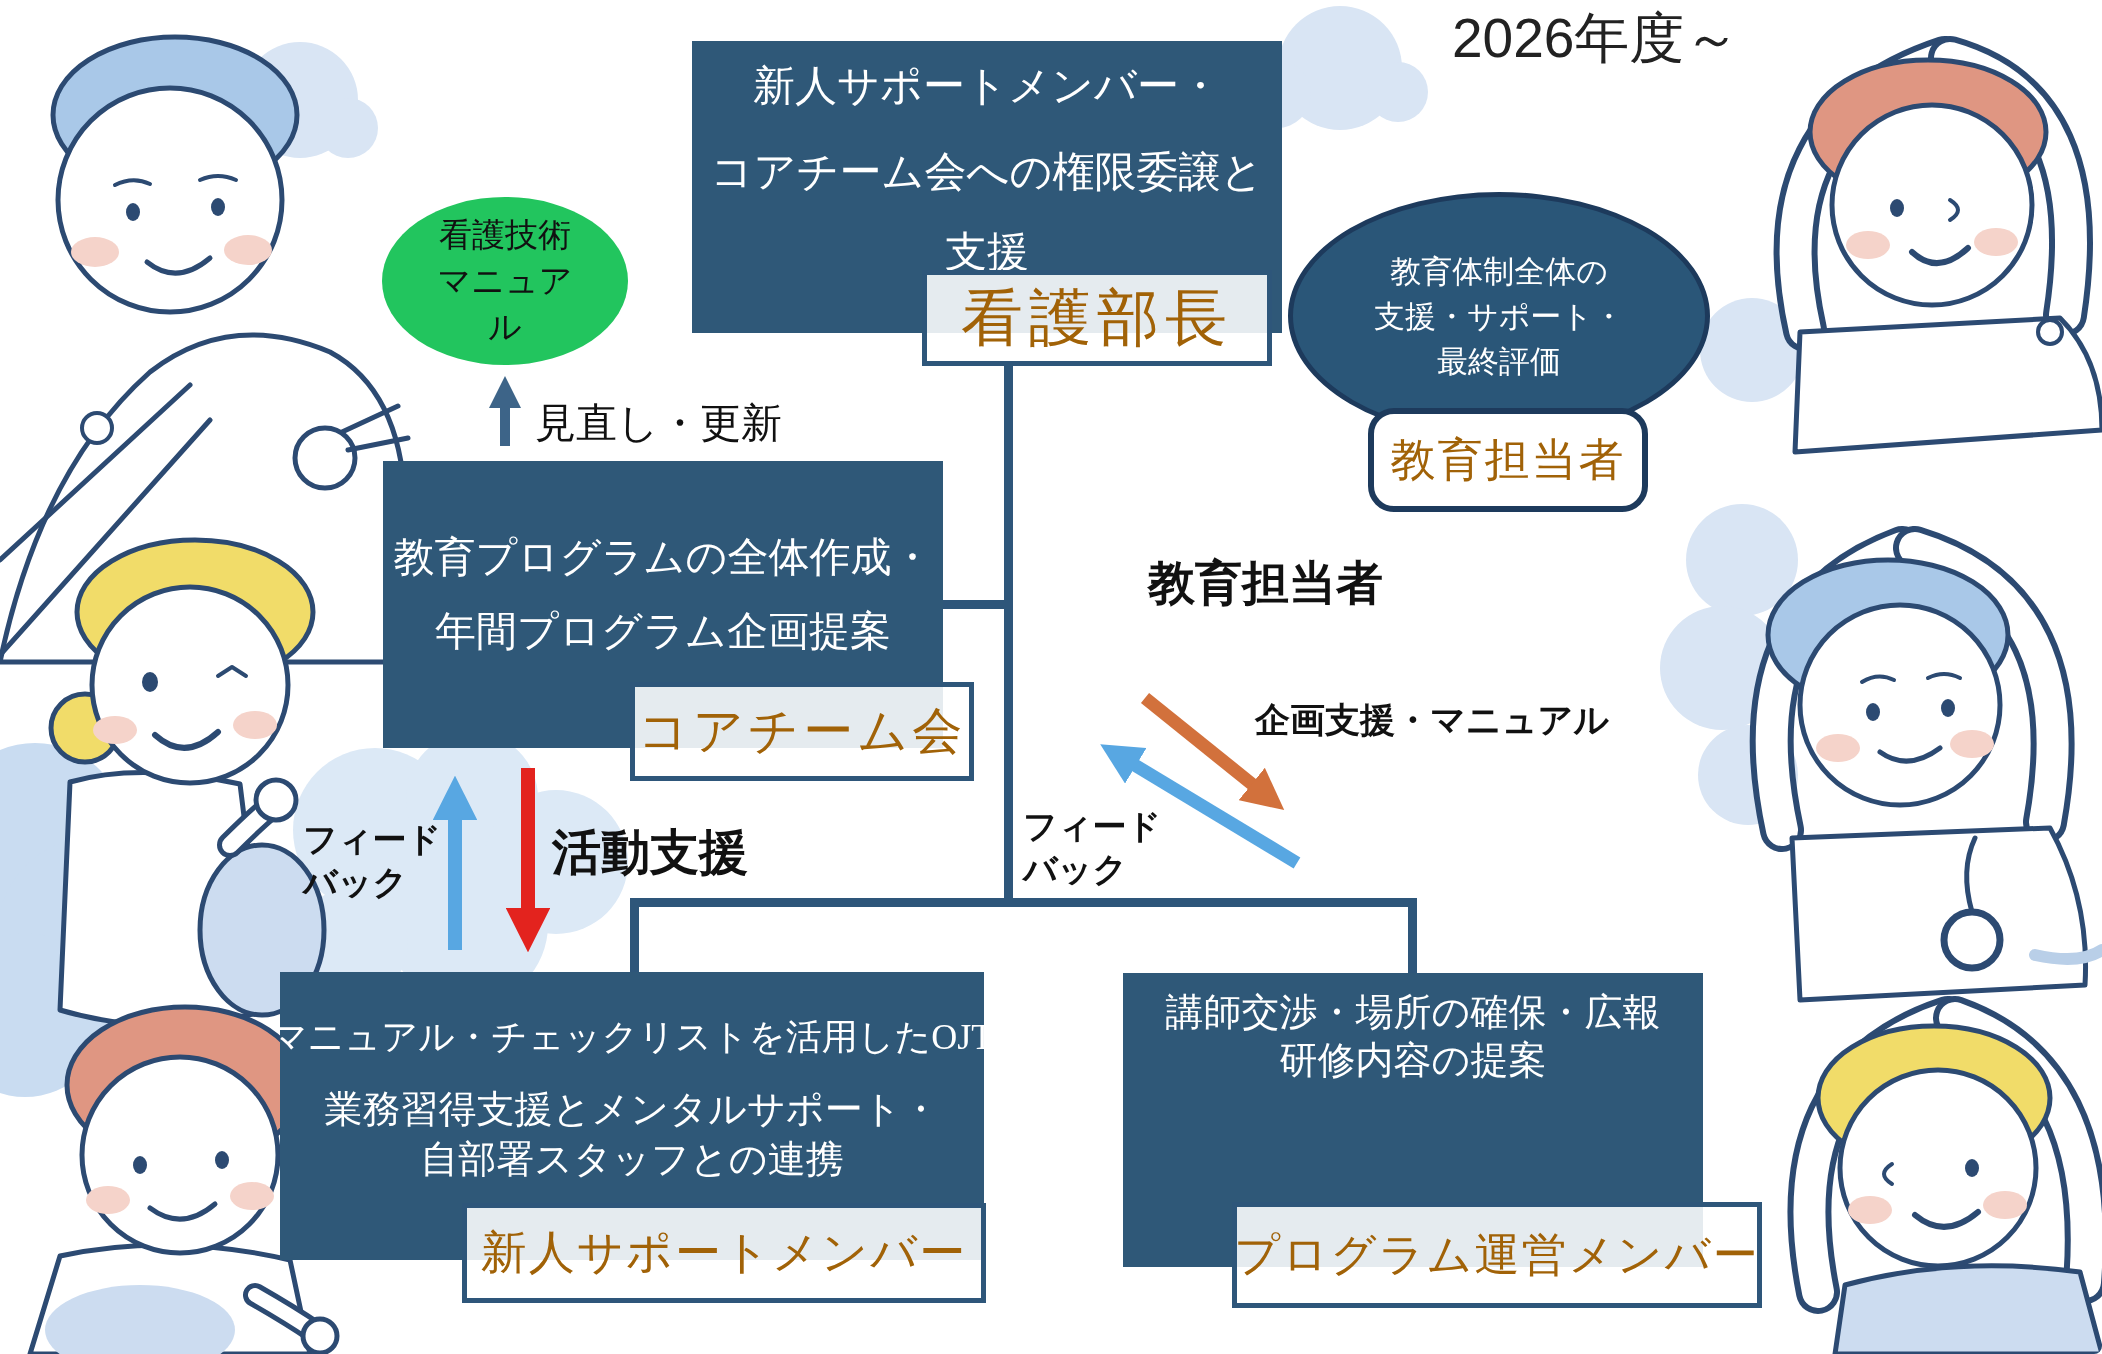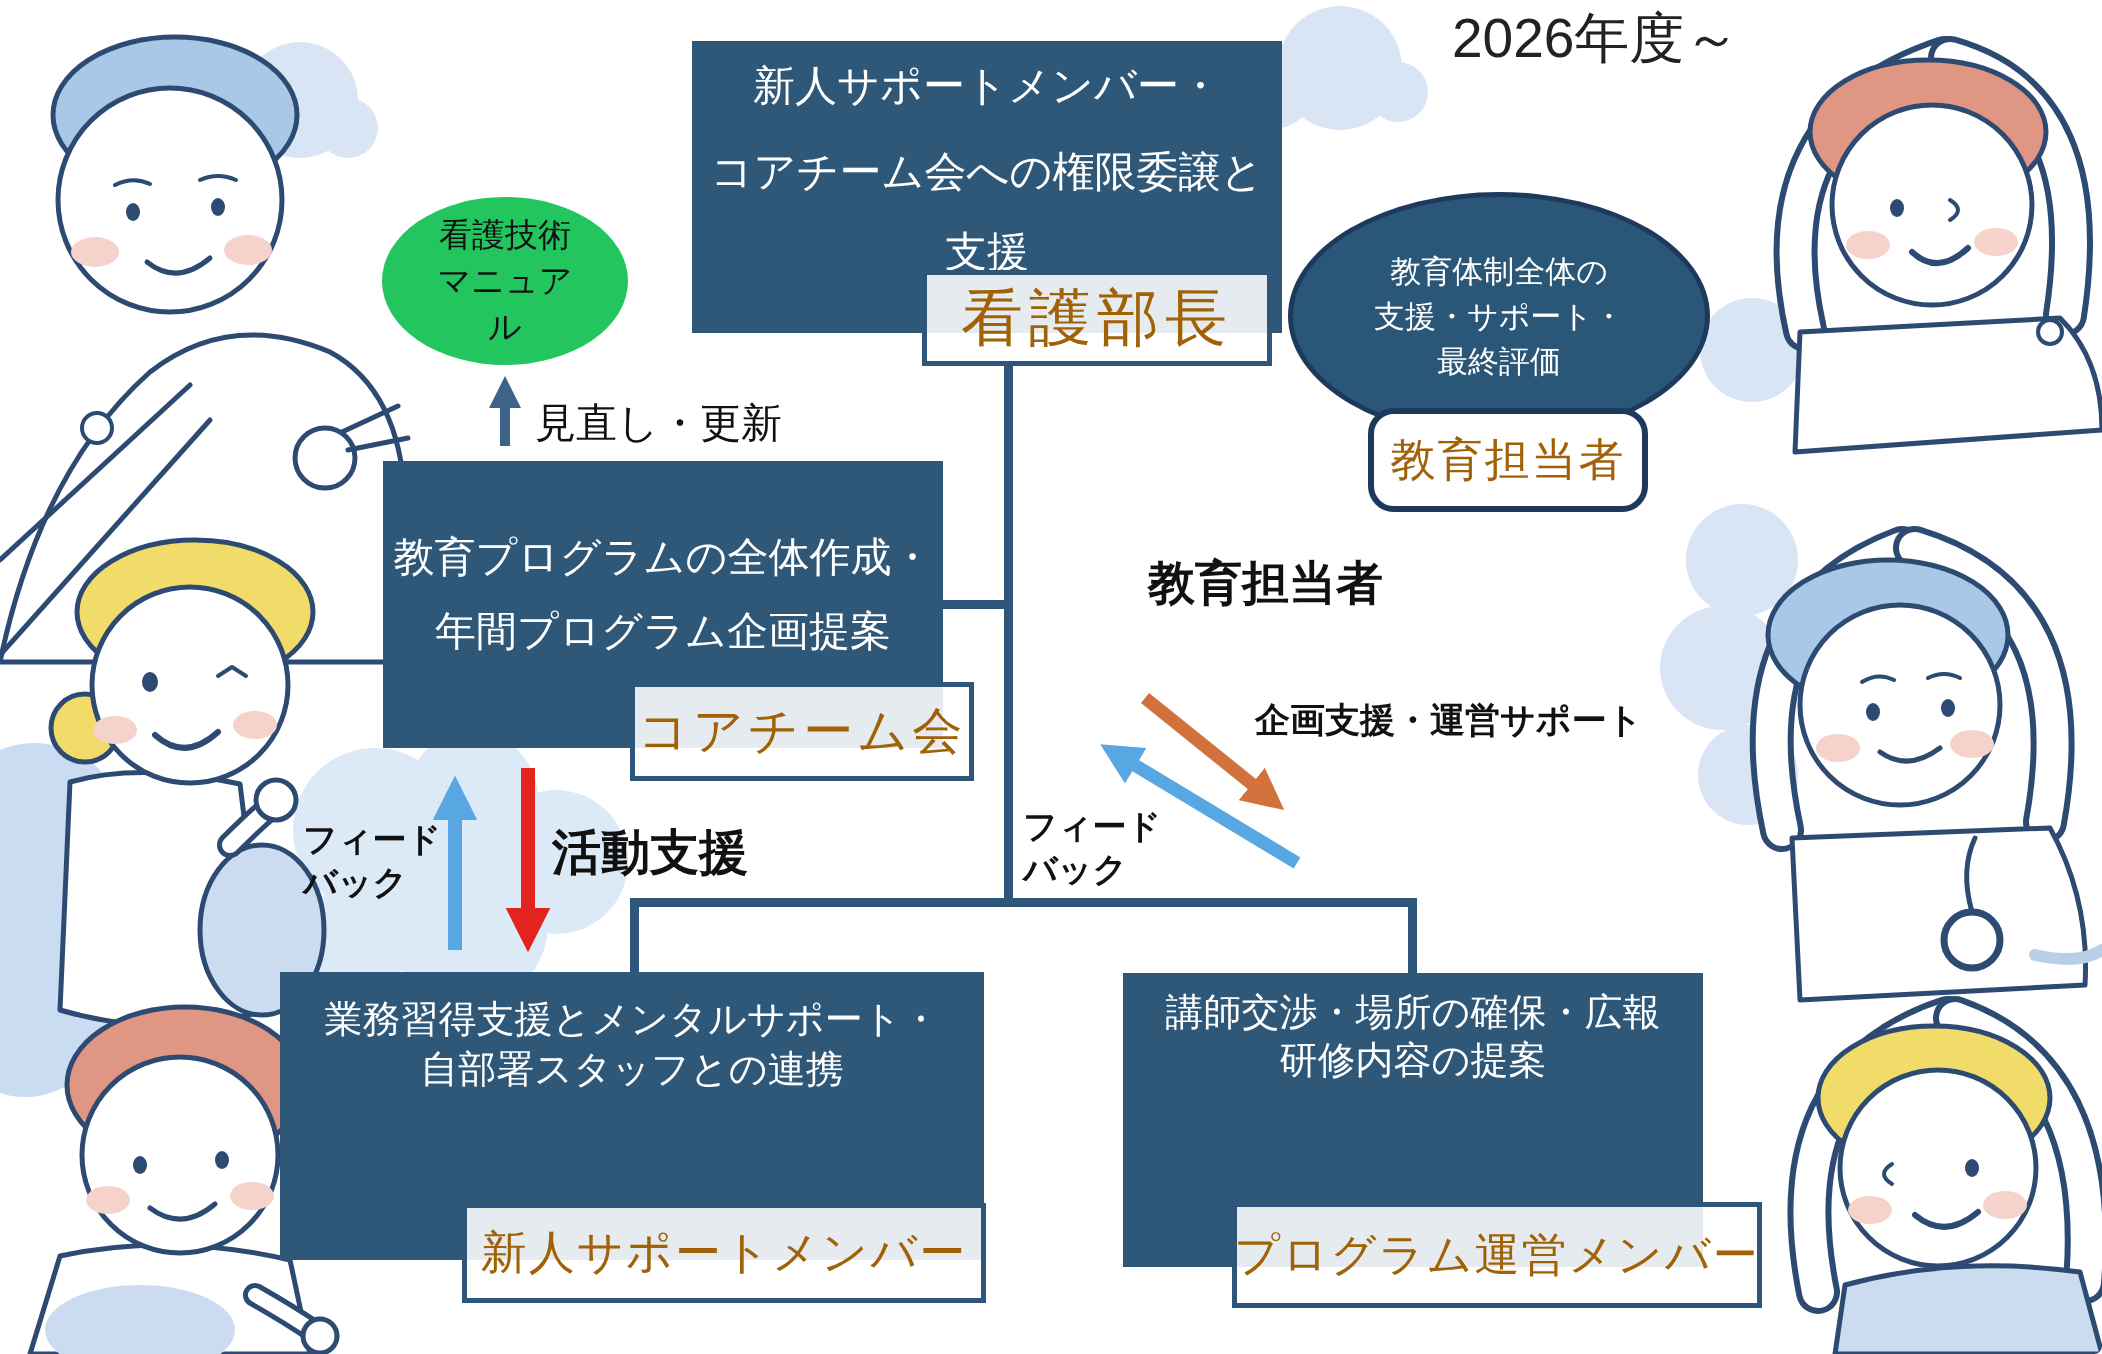--- a/index.html
+++ b/index.html
@@ -203,21 +203,21 @@
   <div class="annot" style="left:535px;top:396px;font-size:41px;z-index:3">見直し・更新</div>
 
   <div class="task-box" style="left:383px;top:461px;width:560px;height:287px;font-size:41px;z-index:2">
     <div class="ln" style="margin-top:68px;line-height:56px">教育プログラムの全体作成・</div>
     <div class="ln" style="margin-top:18px;line-height:56px">年間プログラム企画提案</div>
   </div>
   <div class="tag" style="left:630px;top:682px;width:344px;height:99px;font-size:50px;letter-spacing:4px;z-index:4">コアチーム会</div>
 
   <div class="annot gothic" style="left:1148px;top:552px;font-size:47px;font-weight:700;z-index:3">教育担当者</div>
 
-  <div class="annot serif-bold" style="left:1255px;top:697px;font-size:35px;z-index:3">企画支援・運営サポート</div>
+  <div class="annot serif-bold" style="left:1255px;top:697px;font-size:35px;z-index:3">企画支援・マニュアル</div>
   <div class="annot serif-bold" style="left:1023px;top:805px;font-size:34px;line-height:43px;z-index:3">
     <div>フィード</div>
     <div>バック</div>
   </div>
   <div class="annot serif-bold" style="left:303px;top:818px;font-size:34px;line-height:43px;z-index:3">
     <div>フィード</div>
     <div>バック</div>
   </div>
   <div class="annot serif-bold" style="left:552px;top:820px;font-size:49px;z-index:3">活動支援</div>
 
@@ -237,20 +237,21 @@
         </marker>
     </defs>
     <line x1="505" y1="446" x2="505" y2="392" stroke="#3d6488" stroke-width="10" marker-end="url(#mSlate)"></line>
     <line x1="1145" y1="698" x2="1268" y2="797" stroke="#d2713c" stroke-width="13" marker-end="url(#mOrange)"></line>
     <line x1="1297" y1="863" x2="1118" y2="755" stroke="#58a7e2" stroke-width="13" marker-end="url(#mBlue)"></line>
     <line x1="528" y1="768" x2="528" y2="930" stroke="#e3231e" stroke-width="14" marker-end="url(#mRed)"></line>
     <line x1="455" y1="950" x2="455" y2="798" stroke="#58a7e2" stroke-width="14" marker-end="url(#mBlue)"></line>
   </svg>
 
   <div class="task-box" style="left:280px;top:972px;width:704px;height:288px;z-index:2">
+    <div class="ln" style="margin-top:40px;font-size:36px;line-height:50px">マニュアル・チェックリストを活用したOJT</div>
     <div class="ln" style="margin-top:22px;font-size:38px;line-height:50px">業務習得支援とメンタルサポート・</div>
     <div class="ln" style="font-size:38px;line-height:50px">自部署スタッフとの連携</div>
   </div>
   <div class="tag" style="left:462px;top:1203px;width:524px;height:100px;font-size:46px;letter-spacing:2px;z-index:4">新人サポートメンバー</div>
 
   <div class="task-box" style="left:1123px;top:973px;width:580px;height:294px;z-index:2">
     <div class="ln" style="margin-top:14px;font-size:38px;line-height:50px">講師交渉・場所の確保・広報</div>
     <div class="ln" style="font-size:38px;line-height:46px">研修内容の提案</div>
   </div>
   <div class="tag" style="left:1232px;top:1202px;width:530px;height:106px;font-size:45px;letter-spacing:2px;z-index:4">プログラム運営メンバー</div>

